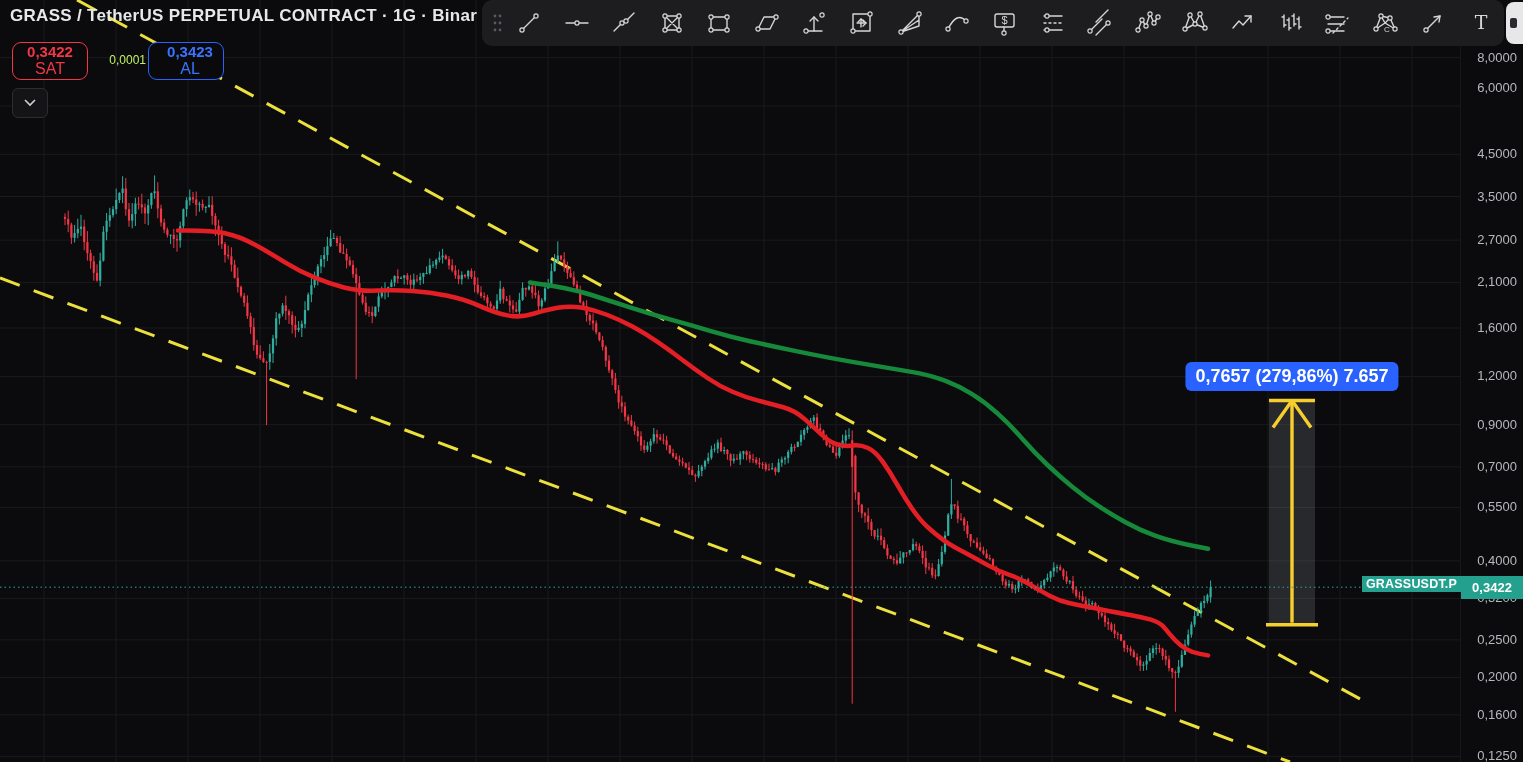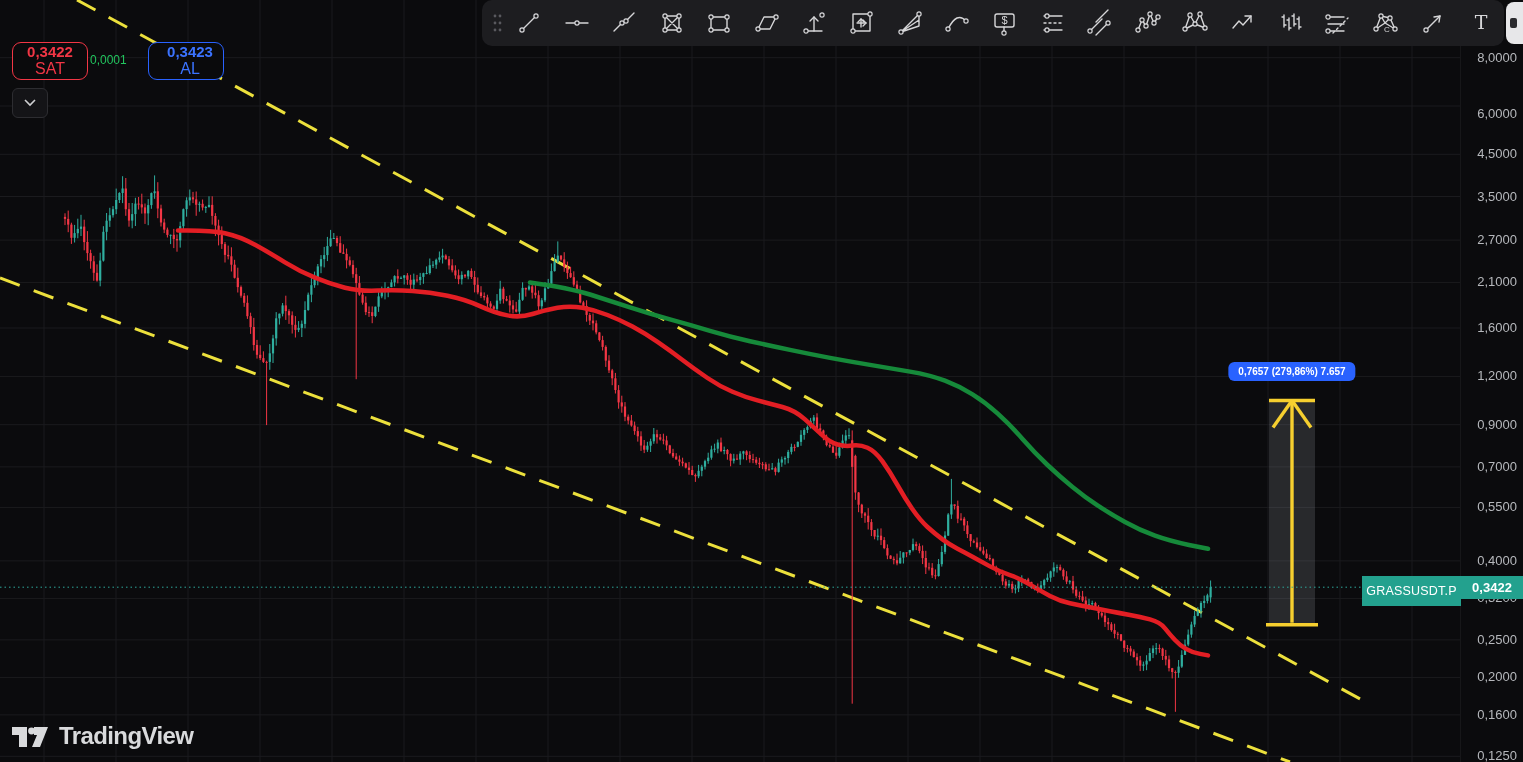--- a/index.html
+++ b/index.html
@@ -10,22 +10,22 @@
   
   .title{position:absolute;left:10px;top:6px;z-index:4;font-size:17px;font-weight:600;
          color:#e6e8ea;letter-spacing:.3px;white-space:nowrap;width:470px;overflow:hidden;cursor:pointer;}
   .badge{position:absolute;top:42px;width:76px;height:38px;border-radius:9px;background:#0a0a0c;
          display:flex;flex-direction:column;align-items:center;justify-content:center;line-height:1.15;
          z-index:4;cursor:pointer;box-sizing:border-box;}
   .badge .bp{font-size:15px;font-weight:700;}
   .badge .bl{font-size:16px;font-weight:400;}
   .badge-sell{left:12px;border:1px solid #f23645;color:#f23645;}
   .badge-buy{left:148px;border:1px solid #2962ff;color:#3b73ff;padding-left:8px;}
-  .spread{position:absolute;left:90px;top:53px;width:56px;z-index:4;text-align:left;
-          font-size:12px;color:#22c55e;}
+  .spread{position:absolute;left:90px;top:53px;width:56px;z-index:4;text-align:right;
+          font-size:12px;color:#bef264;}
   .chev-btn{position:absolute;left:12px;top:88px;width:34px;height:28px;border-radius:6px;z-index:4;
             background:#141417;border:1px solid #2d2d31;display:flex;align-items:center;justify-content:center;}
 
   
   .toolbar{position:absolute;left:482px;top:0;width:1022px;height:46px;background:#1d1d20;
            border-radius:10px;z-index:5;display:flex;align-items:center;
            padding:0 8px 0 8px;box-sizing:border-box;}
   .drag-handle{flex:0 0 14px;display:flex;align-items:center;justify-content:center;cursor:grab;}
   .tools{display:flex;flex:1;justify-content:space-between;align-items:center;margin-left:10px;}
   .tool-btn{width:30px;height:36px;display:flex;align-items:center;justify-content:center;
@@ -36,27 +36,27 @@
                  border-radius:2px;}
 
   
   .axis{position:absolute;left:1460px;top:0;width:63px;height:762px;z-index:3;
         border-left:1px solid rgba(255,255,255,0.05);cursor:ns-resize;}
   .axis-tick{position:absolute;right:7px;height:16px;line-height:16px;font-size:13px;color:#b6b8bc;
              white-space:nowrap;}
   .cur-label{position:absolute;left:1461px;width:62px;height:23px;z-index:5;background:#23a18e;
              color:#ffffff;font-size:13px;font-weight:700;display:flex;align-items:center;
              justify-content:center;}
-  .sym-label{position:absolute;left:1362px;width:99px;height:30px;z-index:5;background:#23a18e;
-             color:#ffffff;font-size:12.5px;font-weight:400;display:flex;align-items:center;
+  .sym-label{position:absolute;left:1362px;width:99px;height:16px;z-index:5;background:#23a18e;
+             color:#ffffff;font-size:12.5px;font-weight:700;display:flex;align-items:center;
              justify-content:center;letter-spacing:.2px;}
 
   
   .measure-label{position:absolute;z-index:5;transform:translateX(-50%);background:#2962ff;
-                 color:#fff;font-size:10px;font-weight:700;padding:4px 10px;border-radius:6px;
+                 color:#fff;font-size:18px;font-weight:700;padding:4px 10px;border-radius:6px;
                  white-space:nowrap;cursor:pointer;}
 
   
   .logo{position:absolute;left:10px;top:720px;z-index:4;display:flex;align-items:center;gap:9px;
         color:#d9dadc;cursor:pointer;}
   .logo-text{font-size:24px;font-weight:700;letter-spacing:-0.6px;}
 </style>
 </head>
 <body>
 
@@ -832,20 +832,21 @@
         <rect x="1269" y="400.5" width="46" height="224.2" fill="rgba(170,175,190,0.18)"></rect>
         <line x1="1266" y1="624.7" x2="1318" y2="624.7" stroke="#f6cf2f" stroke-width="3.4"></line>
         <line x1="1269" y1="400.5" x2="1315" y2="400.5" stroke="#f6cf2f" stroke-width="3.4"></line>
         <line x1="1292" y1="622.7" x2="1292" y2="401.5" stroke="#f6cf2f" stroke-width="3.4"></line>
         <line x1="1292" y1="400.5" x2="1273" y2="427.5" stroke="#f6cf2f" stroke-width="3.4"></line>
         <line x1="1292" y1="400.5" x2="1311" y2="427.5" stroke="#f6cf2f" stroke-width="3.4"></line>
       </g>
       <line x1="0" y1="587.2" x2="1523" y2="587.2" stroke="#2da79b" stroke-width="1" stroke-dasharray="1.5 3"></line>
     </svg>
 
+  <div class="title">GRASS / TetherUS PERPETUAL CONTRACT · 1G · Binar</div>
 
   <div class="badge badge-sell">
     <span class="bp">0,3422</span>
     <span class="bl">SAT</span>
   </div>
   <div class="spread">0,0001</div>
   <div class="badge badge-buy">
     <span class="bp">0,3423</span>
     <span class="bl">AL</span>
   </div>
@@ -1041,21 +1042,21 @@
           </svg>
         </button>
       </div>
   </div>
   <div class="corner-sliver">
       <span></span>
     </div>
 
   <div class="axis" id="axis">
       <div class="axis-tick" style="top: 50px;">8,0000</div>
-      <div class="axis-tick" style="top: 106px;">6,0000</div>
+      <div class="axis-tick" style="top: 80px;">6,0000</div>
       <div class="axis-tick" style="top: 146px;">4,5000</div>
       <div class="axis-tick" style="top: 189px;">3,5000</div>
       <div class="axis-tick" style="top: 232px;">2,7000</div>
       <div class="axis-tick" style="top: 274px;">2,1000</div>
       <div class="axis-tick" style="top: 320px;">1,6000</div>
       <div class="axis-tick" style="top: 368px;">1,2000</div>
       <div class="axis-tick" style="top: 417px; margin-left: 44px;">0,9000</div>
       <div class="axis-tick" style="top: 459px; margin-left: 16px;">0,7000</div>
       <div class="axis-tick" style="top: 499px;">0,5500</div>
       <div class="axis-tick" style="top: 553px;">0,4000</div>
@@ -1063,24 +1064,14 @@
       <div class="axis-tick" style="top: 632px;">0,2500</div>
       <div class="axis-tick" style="top: 669px;">0,2000</div>
       <div class="axis-tick" style="top: 707px;">0,1600</div>
       <div class="axis-tick" style="top: 748px;">0,1250</div>
     </div>
   <div class="sym-label" id="symLabel" style="top: 576px;">GRASSUSDT.P</div>
   <div class="cur-label" id="curLabel" style="top: 576px;">0,3422</div>
 
   <div class="measure-label" id="measureLabel" style="left: 1292px; top: 362px;">0,7657 (279,86%) 7.657</div>
 
-  <div class="logo">
-    <svg width="40" height="32" viewBox="0 0 40 32">
-      <g fill="#d9dadc">
-        <path d="M2,7 H17 V27 H9 V15 H2 Z"></path>
-        <circle cx="21.5" cy="11" r="3.4"></circle>
-        <path d="M24,7 L38,7 L30,27 L22,27 L27,15 L24,15 Z"></path>
-      </g>
-    </svg>
-    <span class="logo-text">TradingView</span>
-  </div>
 
 </div>
 
 </body></html>

